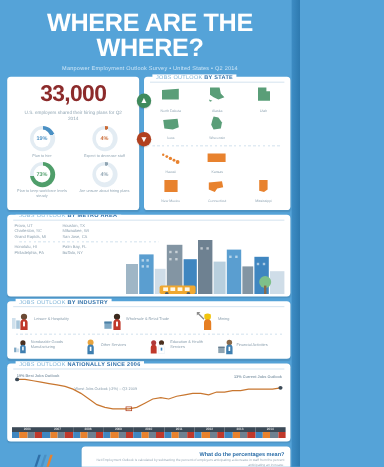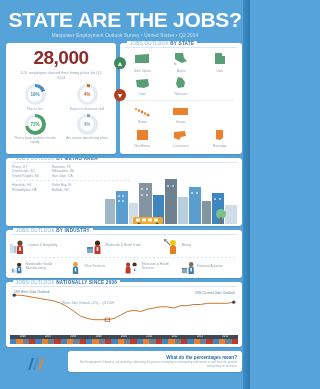--- a/index.html
+++ b/index.html
@@ -108,28 +108,28 @@
     box-shadow:0 1px 1px rgba(0,0,0,0.10);text-align:right;}
   .foot-q{font-size:4.6px;font-weight:bold;color:#2c6ea8;}
   .foot-p{font-size:2.8px;color:#9aabb8;line-height:3.6px;margin-top:1.5px;}
 </style>
 </head>
 <body>
 
 <div class="page">
 
   <div class="hdr">
-    <h1>STATE ARE THE JOBS?</h1>
+    <h1>WHERE ARE THE WHERE?</h1>
     <div class="sub">Manpower Employment Outlook Survey • United States • Q2 2014</div>
   </div>
 
   <div class="toprow">
 
     <div class="bignum-card">
-      <div class="bignum">28,000</div>
+      <div class="bignum">33,000</div>
       <div class="bignum-sub">U.S. employers shared their hiring plans for Q2 2014</div>
       <div class="donuts">
 
         <div class="donut-cell">
           <div class="donut" id="d0" style="background: conic-gradient(rgb(74, 144, 196) 0deg, rgb(74, 144, 196) 19%, rgb(227, 236, 243) 19%, rgb(227, 236, 243) 100%);">
             <span style="color: rgb(74, 144, 196);">19%</span>
           </div>
           <div class="donut-lbl">Plan to hire</div>
         </div>
 

